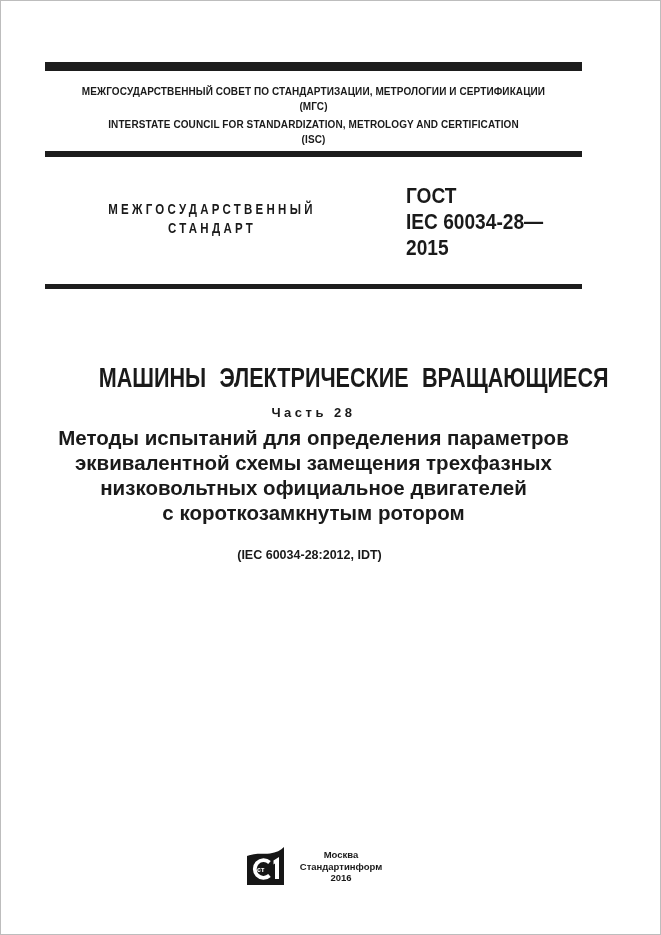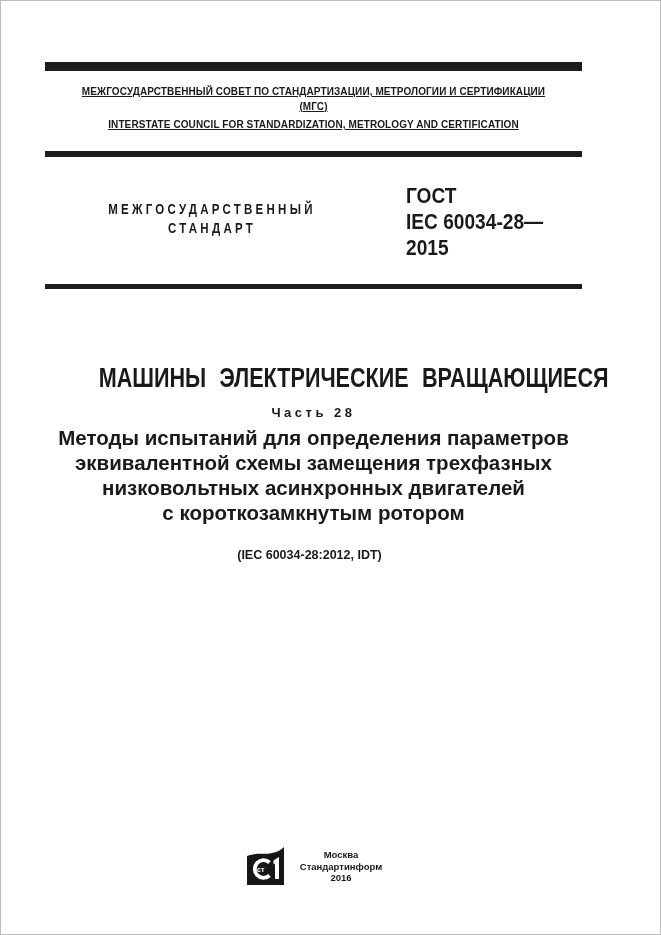--- a/index.html
+++ b/index.html
@@ -14,21 +14,21 @@
     color:#1a1a1a;
     overflow:hidden;
   }
   .bar { position:absolute; left:44px; width:537px; background:#1d1d1d; }
   .bar-top    { top:61px;  height:9px; }
   .bar-mid    { top:150px; height:6px; }
   .bar-bottom { top:283px; height:5px; }
 
   .council {
     position:absolute; left:44px; width:537px; top:83px;
-    text-align:center; font-size:10px; line-height:15px; letter-spacing:0.1px;text-decoration:underline;
+    text-align:center; font-size:10px; line-height:15px; letter-spacing:0.1px;
   }
   .council .para2 { margin-top:3px;text-align:center; }
 
   .designation-left {
     position:absolute; left:44px; top:199px; width:334px;
     text-align:center; font-size:14px; line-height:19px; letter-spacing:4px;
     transform:scaleX(0.82); transform-origin:center top;
     white-space:nowrap;
   }
   .designation-right {
@@ -75,20 +75,21 @@
 
   <div class="bar bar-top"></div>
 
   <div class="council">
     <div class="para1">
       <div>МЕЖГОСУДАРСТВЕННЫЙ СОВЕТ ПО СТАНДАРТИЗАЦИИ, МЕТРОЛОГИИ И СЕРТИФИКАЦИИ</div>
       <div>(МГС)</div>
     </div>
     <div class="para2">
       <div>INTERSTATE COUNCIL FOR STANDARDIZATION, METROLOGY AND CERTIFICATION</div>
+      <div>(ISC)</div>
     </div>
   </div>
 
   <div class="bar bar-mid"></div>
 
   <div class="designation-left">
     <div>МЕЖГОСУДАРСТВЕННЫЙ</div>
     <div>СТАНДАРТ</div>
   </div>
 
@@ -100,21 +101,21 @@
 
   <div class="bar bar-bottom"></div>
 
   <div class="title-main">МАШИНЫ ЭЛЕКТРИЧЕСКИЕ ВРАЩАЮЩИЕСЯ</div>
 
   <div class="title-part">Часть 28</div>
 
   <div class="subtitle">
     <div>Методы испытаний для определения параметров</div>
     <div>эквивалентной схемы замещения трехфазных</div>
-    <div>низковольтных асинхронных двигателей</div>
+    <div>низковольтных официальное двигателей</div>
     <div>с короткозамкнутым ротором</div>
   </div>
 
   <div class="iec-ref">(IEC 60034-28:2012, IDT)</div>
 
 
   <div class="imprint">
     <div class="imprint-logo">
       <svg width="41" height="41" viewBox="0 0 41 41" xmlns="http://www.w3.org/2000/svg" aria-hidden="true">
         <path d="M2 10 C11 6.5 19 8.5 25 7.5 C31 6.5 36 4.5 39 1 L39 39 L2 39 Z" fill="#161616"></path>

